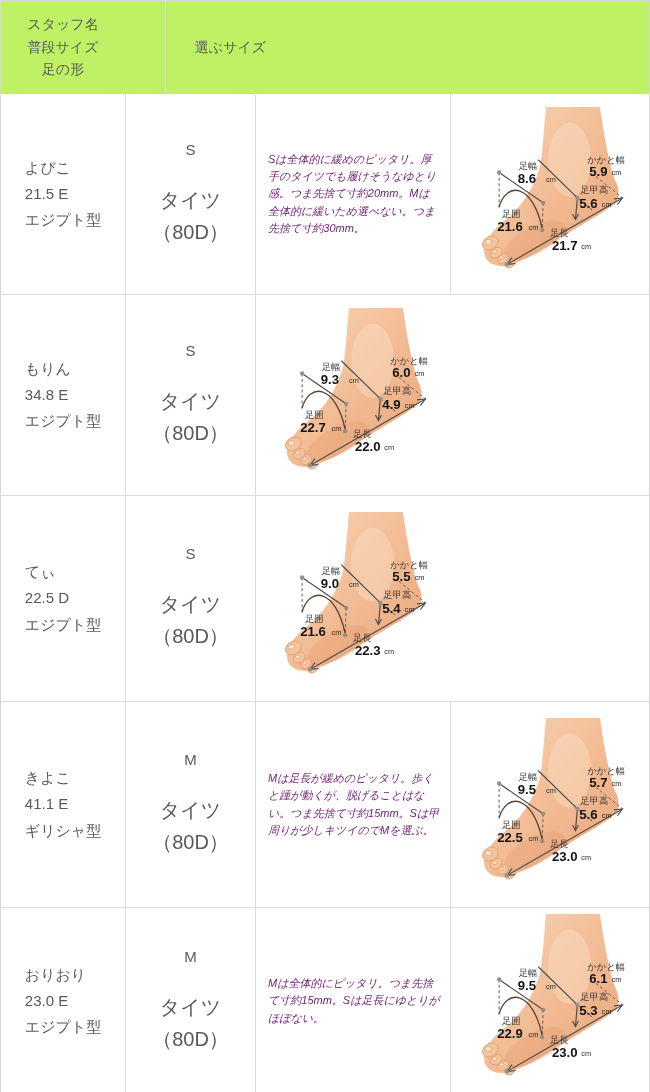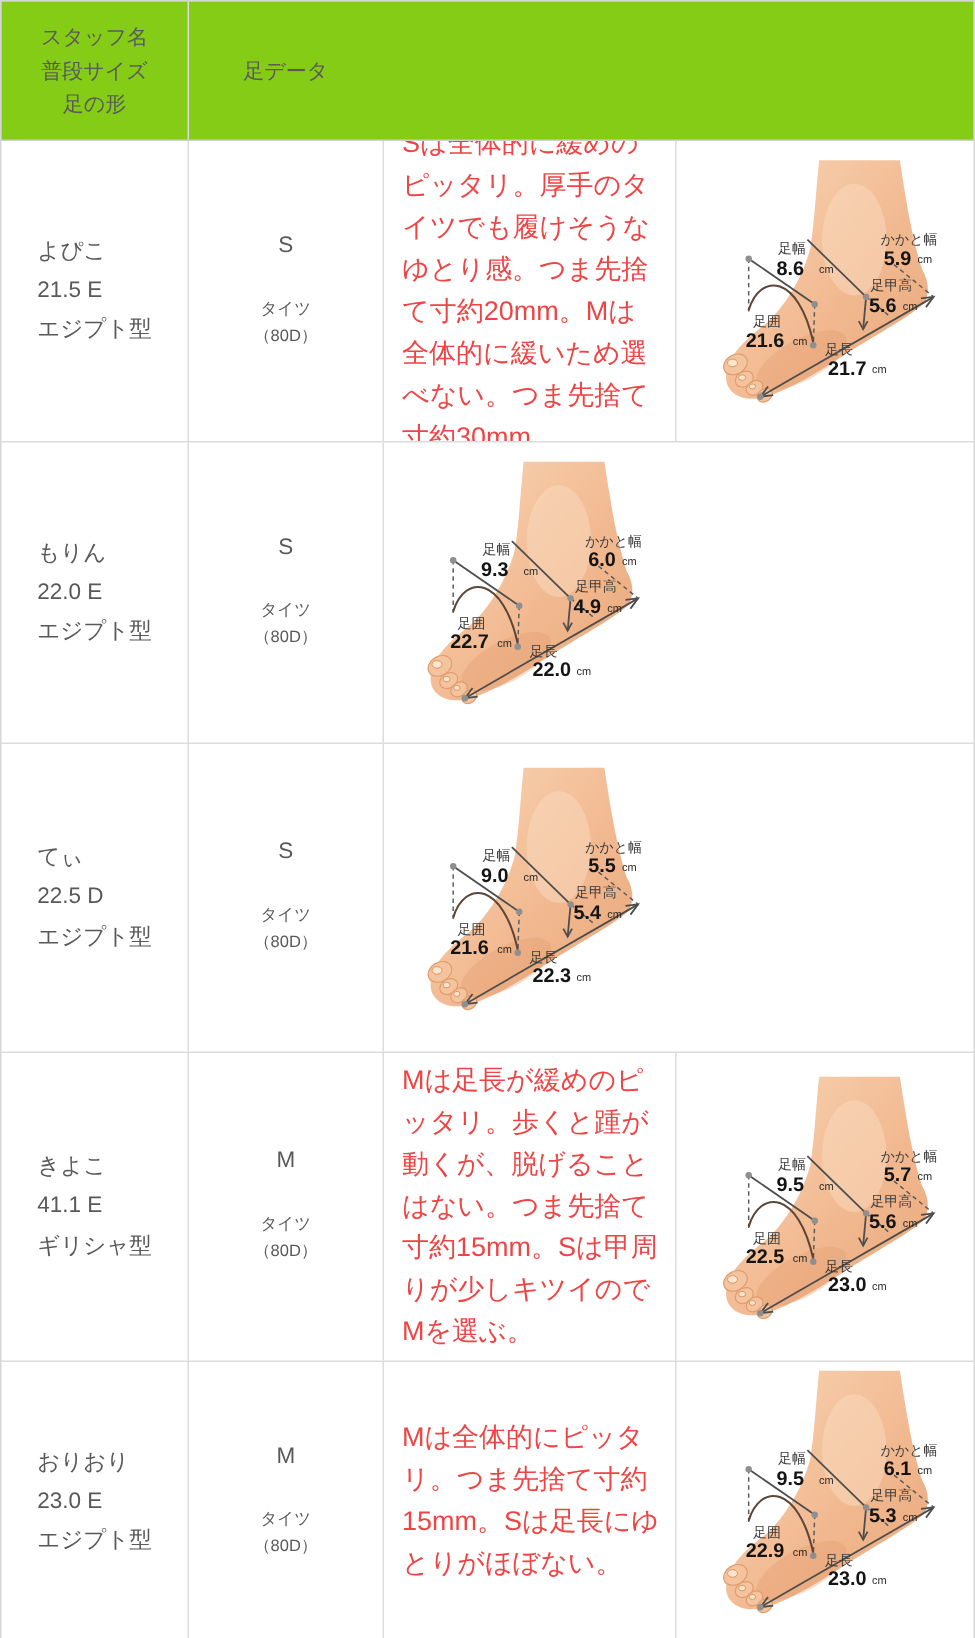--- a/index.html
+++ b/index.html
@@ -1,48 +1,48 @@
 <!DOCTYPE html>
 <html lang="ja"><head>
 <meta charset="utf-8">
 <style>
   html,body{margin:0;padding:0;background:#fff;}
   body{font-family:"Liberation Sans","DejaVu Sans",sans-serif;color:#595959;}
   .table{width:650px;box-sizing:border-box;border:1px solid #d6d6d6;background:#fff;}
   .row{display:grid;grid-template-columns:124px 130px 195px 199px;}
-  .row.header{height:92px;background:#84cc16;border-bottom:1px solid #d0d0d0;}
+  .row.header{height:92px;background:#bef264;border-bottom:1px solid #d0d0d0;gap:40px;}
   #rows .row{border-bottom:1px solid #dcdcdc;}
   #rows .row:last-child{border-bottom:none;}
   #rows .row:nth-child(1),#rows .row:nth-child(2){height:200px;}
   #rows .row:nth-child(3),#rows .row:nth-child(4){height:205px;}
   #rows .row:nth-child(5){height:186px;}
   .cell{display:flex;flex-direction:column;align-items:center;justify-content:center;
         box-sizing:border-box;overflow:hidden;}
   .cell + .cell{border-left:1px solid #dcdcdc;}
   .head{font-size:14px;line-height:1.6;text-align:center;white-space:pre-line;color:#5a5a5a;}
   .name{font-size:15px;line-height:1.75;text-align:left;white-space:pre-line;}
   .size-letter{font-size:15px;text-align:center;}
-  .size-style{font-size:11px;line-height:1.6;margin-top:26px;text-align:center;white-space:pre-line;}
+  .size-style{font-size:20px;line-height:1.6;margin-top:26px;text-align:center;white-space:pre-line;}
   .comment{align-items:flex-start;padding:8px 10px 8px 12px;}
-  .comment p{margin:0;font-size:18px;line-height:1.55;color:#ef4444;}
+  .comment p{margin:0;font-size:11px;line-height:1.55;color:#701a75;font-style:italic;}
   .footcell{padding:2px;}
   svg .lbl{font-size:9.5px;fill:#3a3a3a;}
   svg .val{font-size:13.5px;font-weight:bold;fill:#141414;}
   svg .unit{font-size:7.5px;fill:#2a2a2a;}
   svg text{font-family:"Liberation Sans","DejaVu Sans",sans-serif;}
 </style>
 </head>
 <body>
 
 <div class="table">
   <div class="row header">
     <div class="cell head">スタッフ名
 普段サイズ
 足の形</div>
-    <div class="cell head">足データ</div>
+    <div class="cell head">選ぶサイズ</div>
   </div>
   <div id="rows">
   <div class="row">
     <div class="cell name">よぴこ
 21.5 E
 エジプト型</div>
     <div class="cell">
       <div class="size-letter">S</div>
       <div class="size-style">タイツ
 （80D）</div>
@@ -122,21 +122,21 @@
           <text class="lbl" x="127" y="92">足甲高</text>
           <text class="val" x="126" y="107">5.6</text>
           <text class="unit" x="149" y="106">cm</text>
         </g>
       </svg>
     </div>
   </div>
 
   <div class="row">
     <div class="cell name">もりん
-22.0 E
+34.8 E
 エジプト型</div>
     <div class="cell">
       <div class="size-letter">S</div>
       <div class="size-style">タイツ
 （80D）</div>
     </div>
     <div class="cell footcell">
       <svg width="192" height="182" viewBox="0 0 192 186">
         <defs>
           <linearGradient id="skin1" x1="0" y1="0" x2="1" y2="1">

